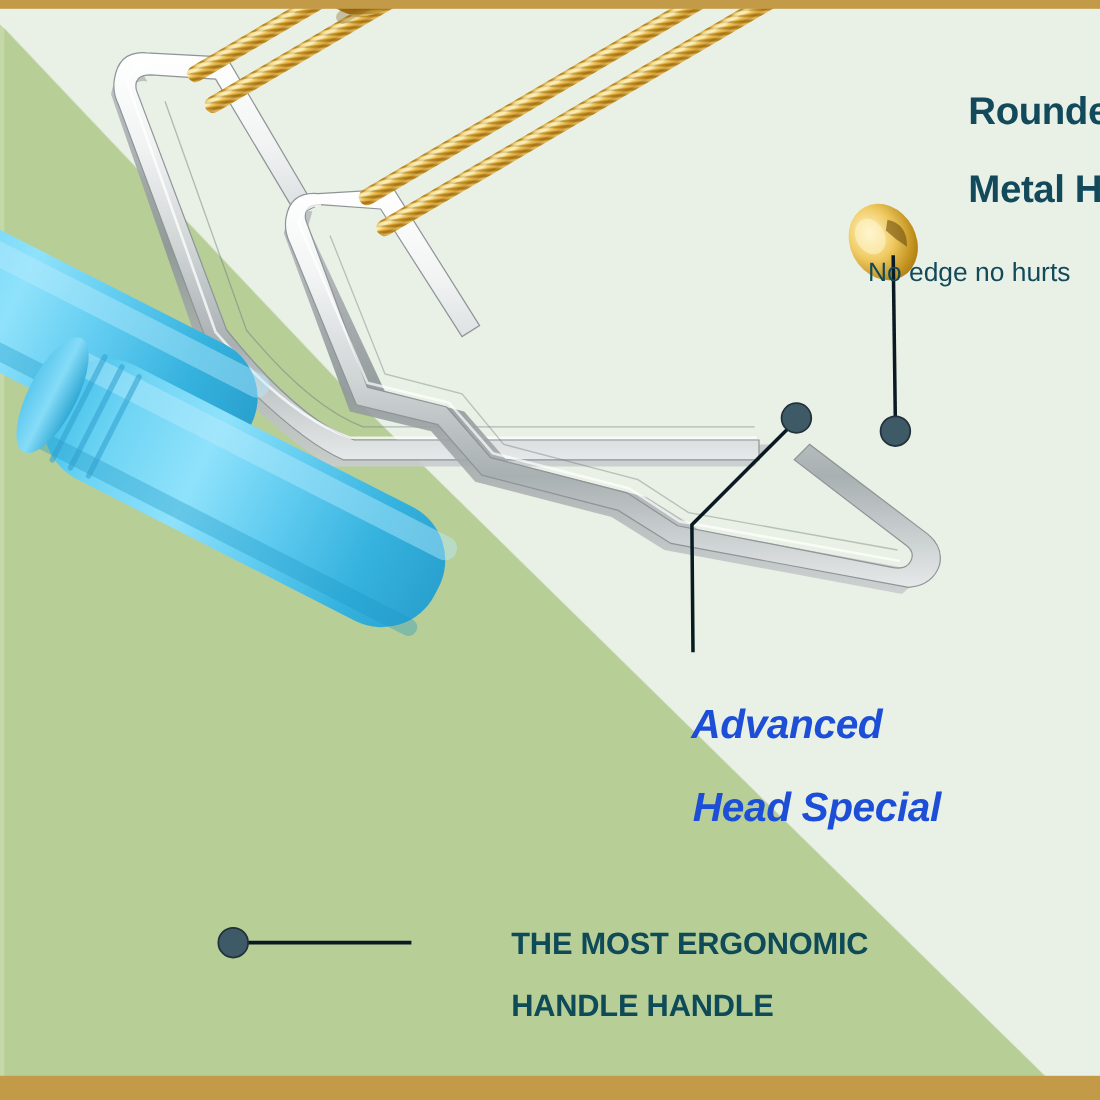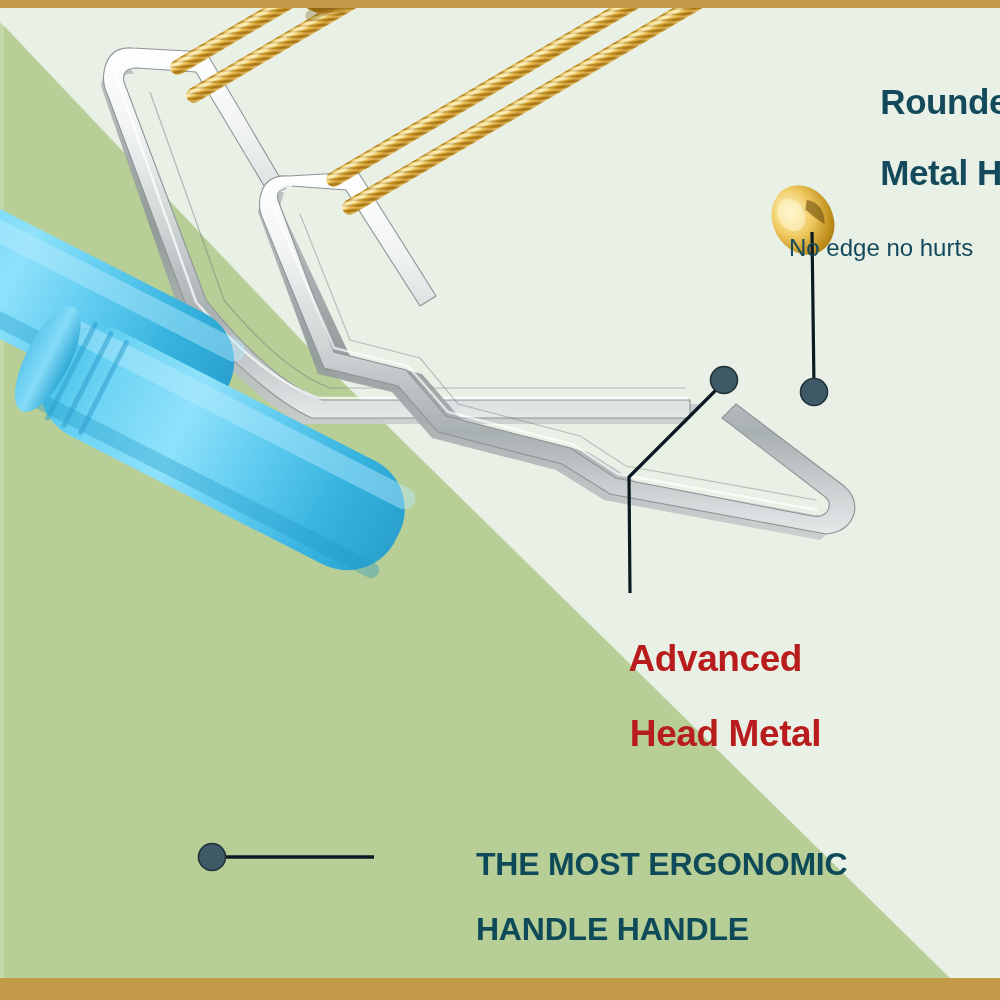--- a/index.html
+++ b/index.html
@@ -66,36 +66,37 @@
     margin-left: 2px;
   }
 
   
   #callout-advanced-head-design {
     left: 531px;
     top: 602px;
   }
   #callout-advanced-head-design .title {
     font-size: 37px;
-    color: #b91c1c;
+    color: #1d4ed8;
+    font-style: italic;
   }
   #callout-advanced-head-design .sub {
     font-size: 25px;
     color: #16525c;
     margin-top: 12px;
     margin-left: 2px;
   }
 
   
   #callout-ergonomic-handle-design {
     left: 389px;
     top: 815px;
   }
   #callout-ergonomic-handle-design .title {
-    font-size: 32px;
+    font-size: 28px;
     color: #0e4a57;
     letter-spacing: -0.2px;
   }
 </style>
 </head>
 <body>
 
 <div id="stage">
   <div id="artboard">
 
@@ -357,21 +358,21 @@
         <div class="title">
           <span>Rounded</span><br>
           <span>Metal Head</span>
         </div>
         <div class="sub">No edge no hurts</div>
       </div>
 
       <div class="callout" id="callout-advanced-head-design">
         <div class="title">
           <span>Advanced</span><br>
-          <span>Head Metal</span>
+          <span>Head Special</span>
         </div>
       </div>
 
       <div class="callout" id="callout-ergonomic-handle-design">
         <div class="title">
           <span>THE MOST ERGONOMIC</span><br>
           <span>HANDLE HANDLE</span>
         </div>
 
       </div>

